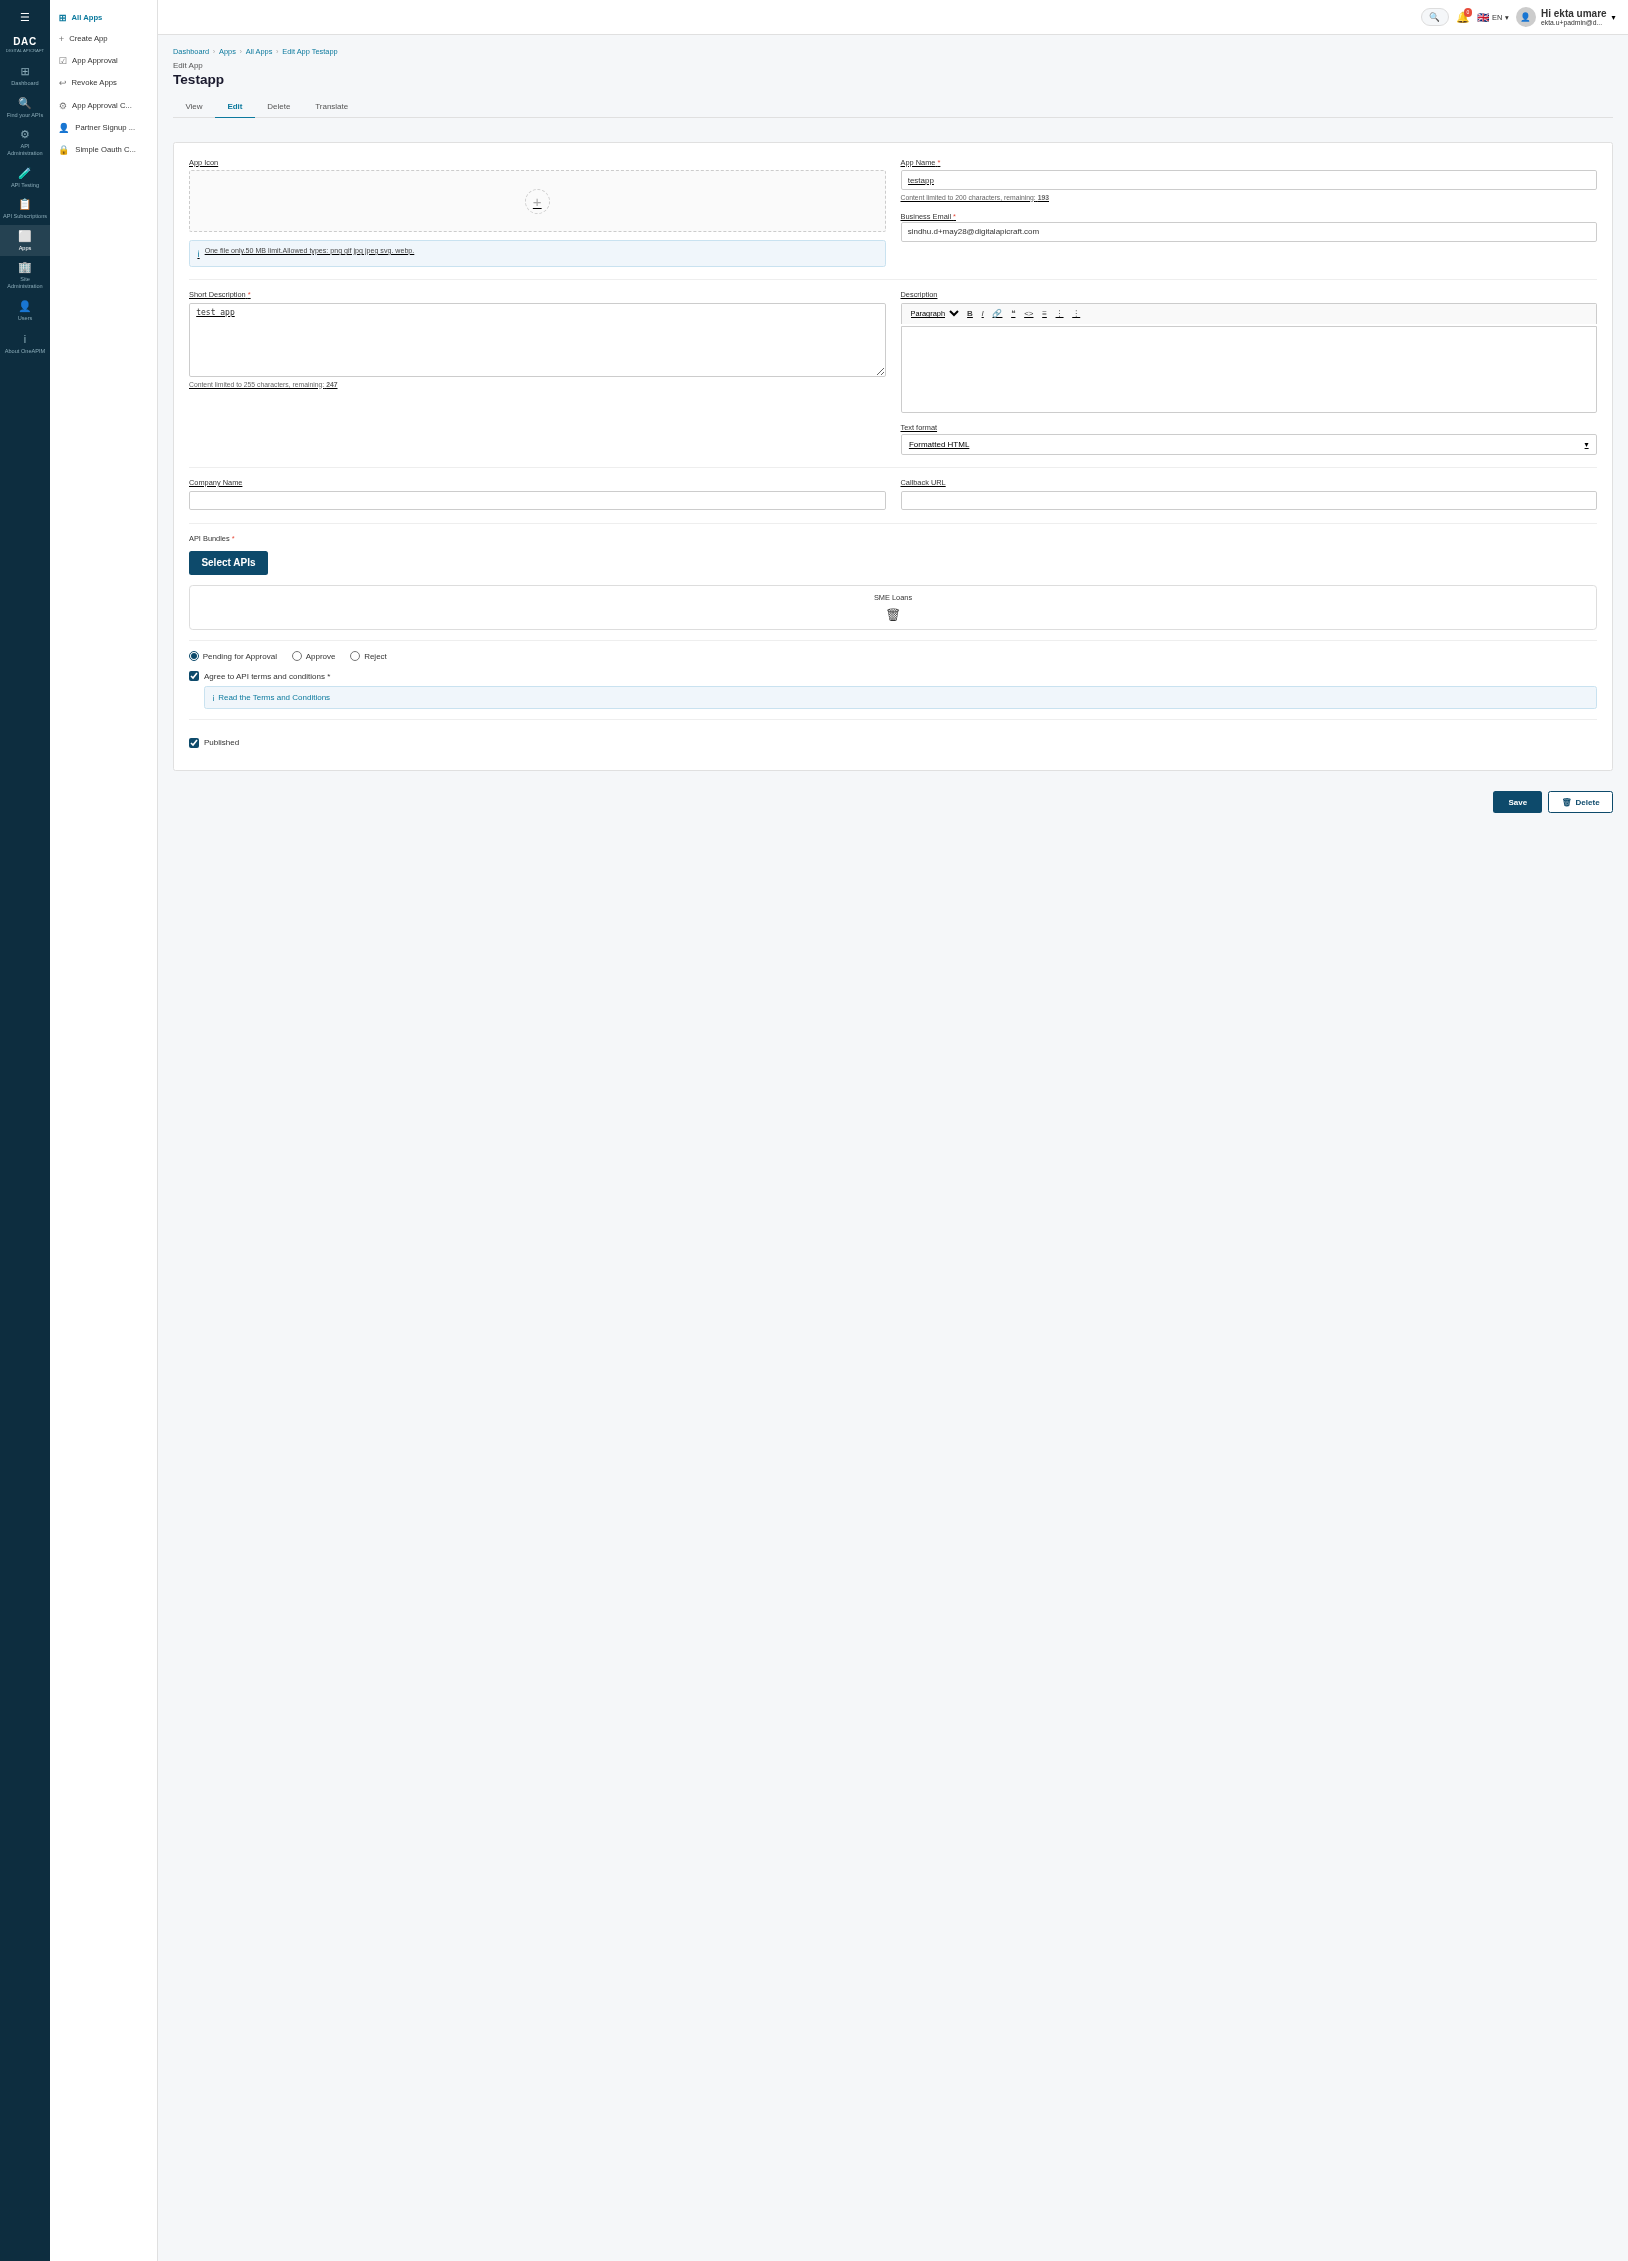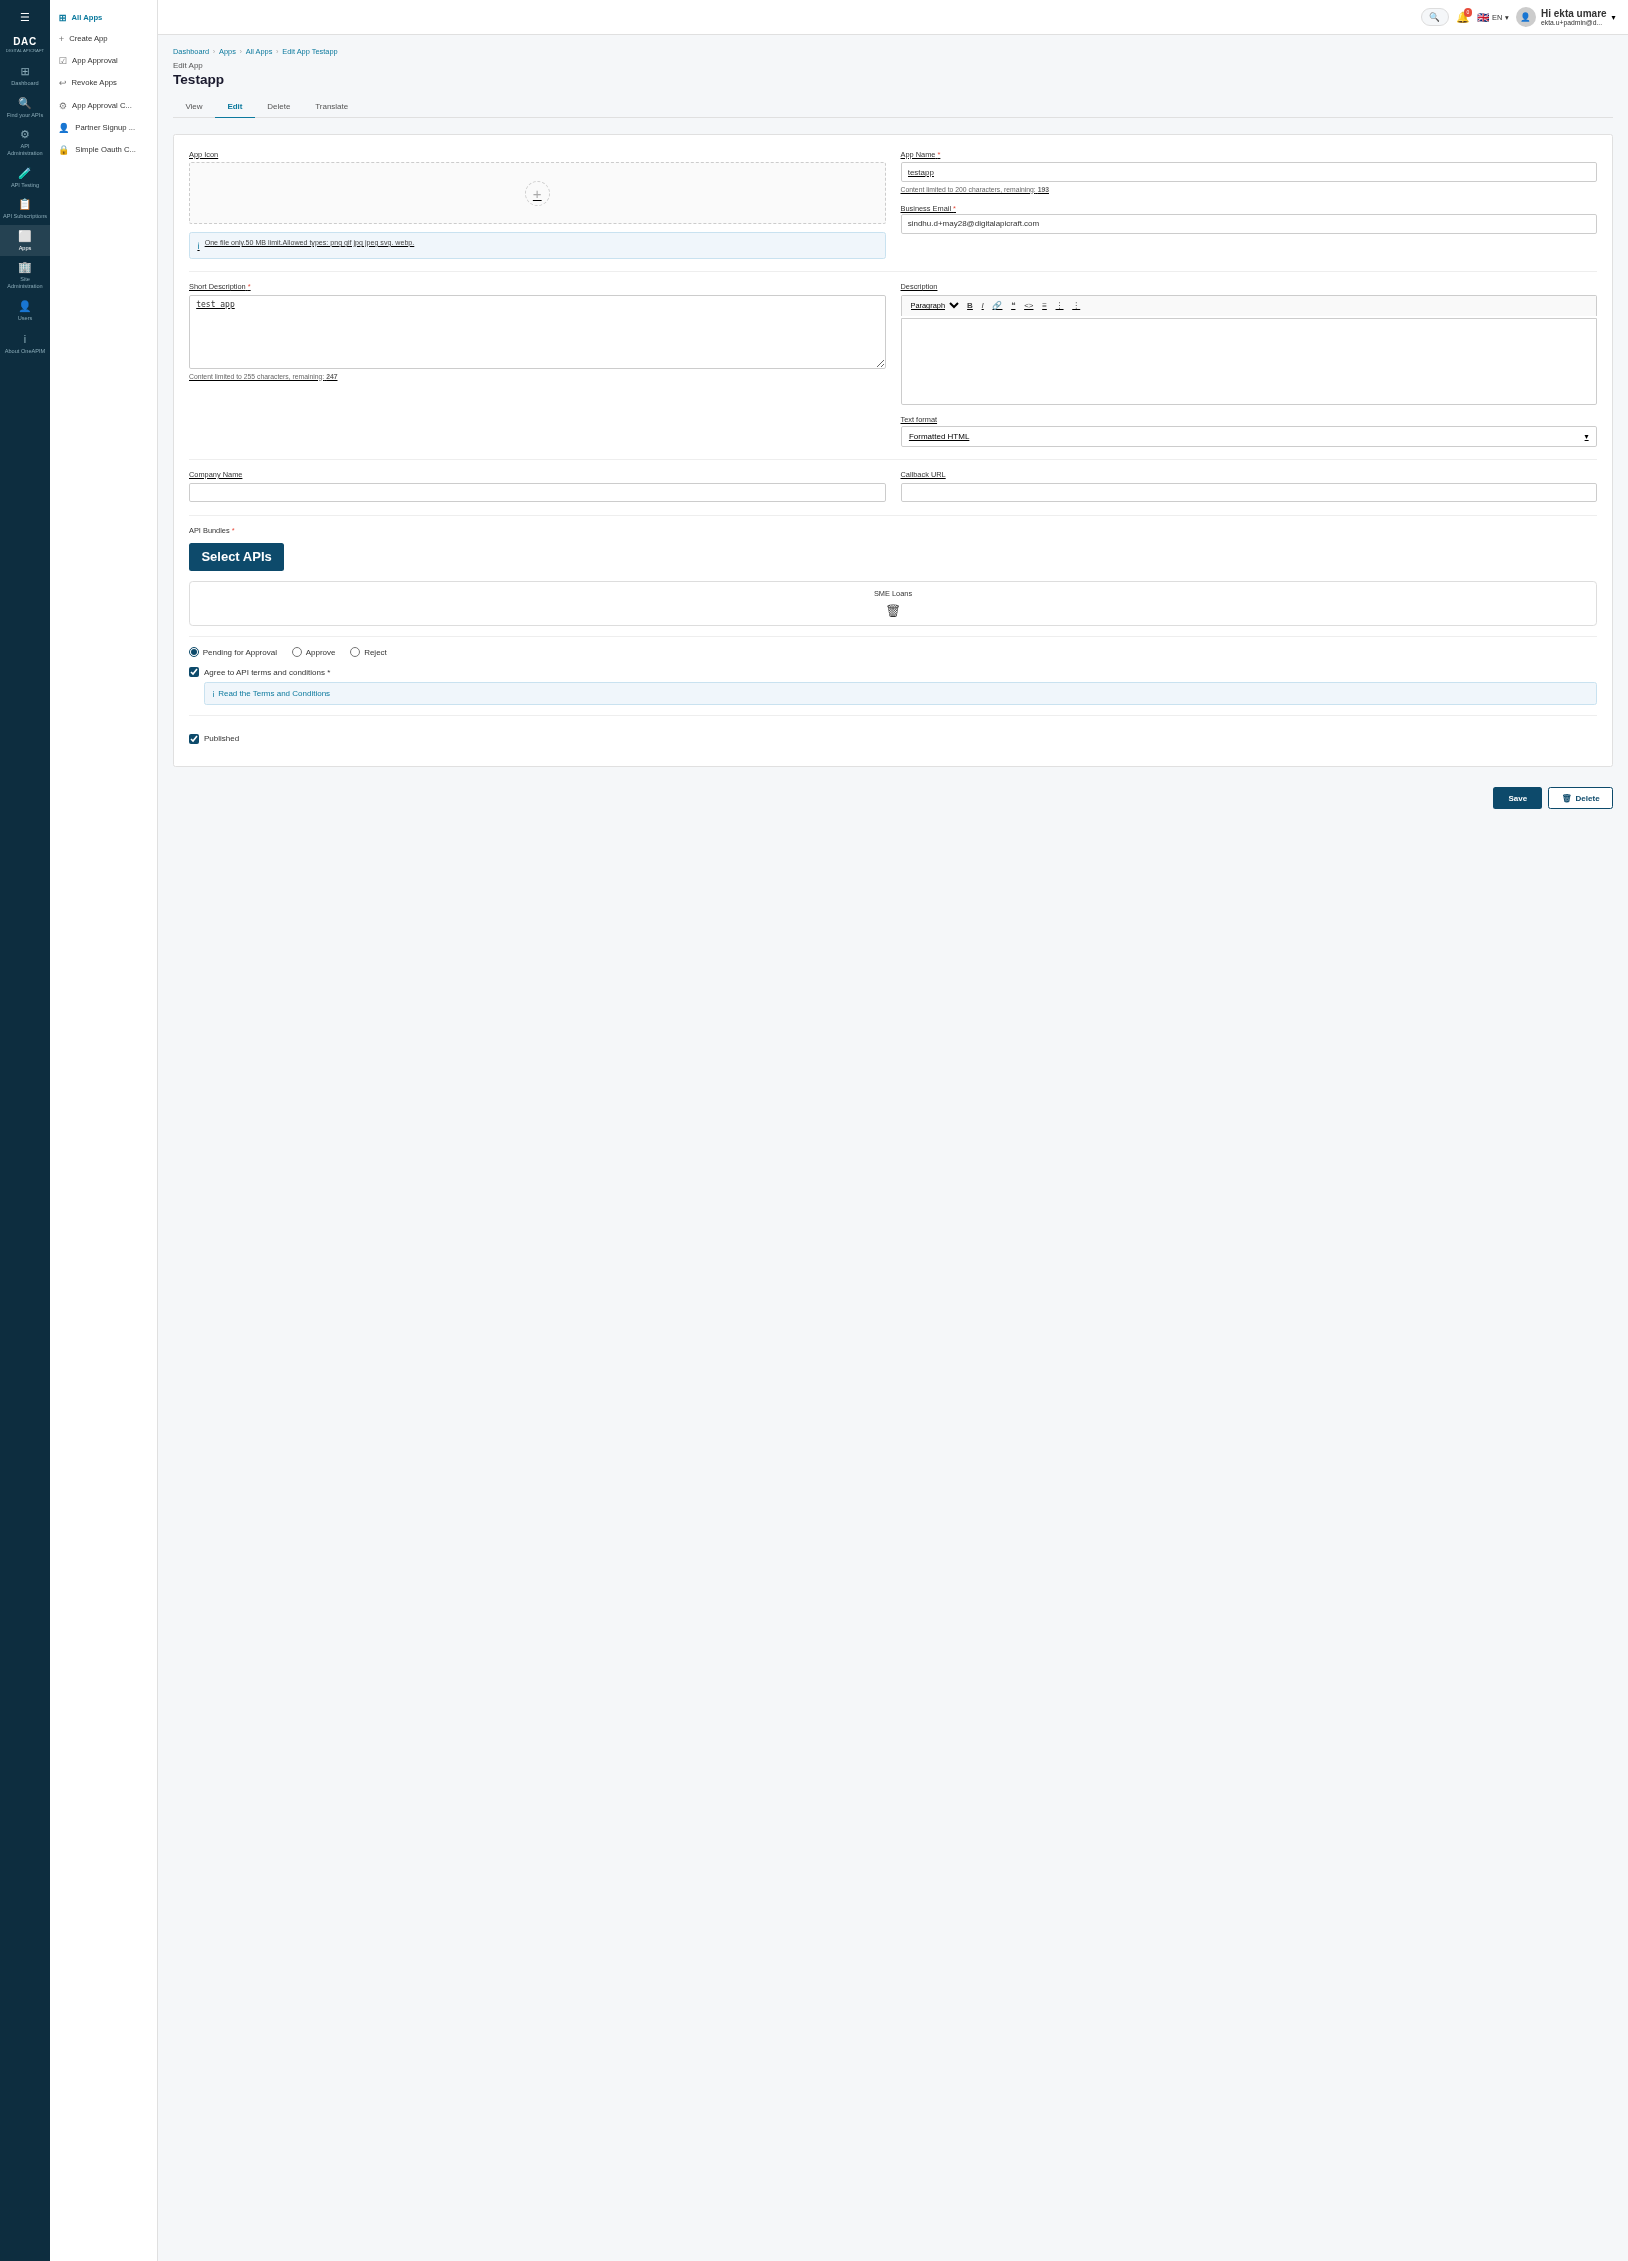--- a/index.html
+++ b/index.html
@@ -37,21 +37,21 @@
     
     .content { flex: 1; overflow-y: auto; padding: 12.4px 15px; background: #f5f7f9; }
     .breadcrumb { display: flex; align-items: center; gap: 3.7px; font-size: 7.4px; color: #777; margin-bottom: 5px; }
     .breadcrumb a { color: #0d7a9e; text-decoration: none; cursor: pointer; }
     .breadcrumb .sep { color: #aaa; }
     .breadcrumb .current { color: #0d7a9e; font-weight: 500; }
     .page-title-small { font-size: 8px; color: #555; margin-bottom: 1.2px; }
     .page-title-big { font-size: 13.6px; font-weight: 700; color: #1a1a2e; margin-bottom: 10px; }
 
     
-    .tabs { display: flex; gap: 0; border-bottom: 1.2px solid #e0e0e0; margin-bottom: 16px; }
+    .tabs { display: flex; gap: 0; border-bottom: 1.2px solid #e0e0e0; margin-bottom: 24px; }
     .tab { padding: 5.6px 12.4px; cursor: pointer; font-size: 8px; color: #555; border-bottom: 1.9px solid transparent; margin-bottom: -1.2px; }
     .tab.active { color: #0d7a9e; border-bottom: 1.9px solid #0d7a9e; font-weight: 600; }
 
     
     .form-card { background: white; border: 0.6px solid #e0e0e0; border-radius: 2.5px; padding: 15px; margin-bottom: 10px; }
     .form-row { display: grid; grid-template-columns: 1fr 1fr; gap: 15px; margin-bottom: 12.4px; text-decoration: underline; }
     .field-group { display: flex; flex-direction: column; gap: 2.5px; }
     .field-label { font-size: 7.4px; color: #333; font-weight: 500; margin-bottom: 1.2px; }
     .field-label .required { color: #e74c3c; }
     .field-input { border: 0.6px solid #ccc; border-radius: 1.9px; padding: 4.3px 6.2px; font-size: 8px; color: #333; outline: none; }
@@ -68,21 +68,21 @@
     
     .editor-toolbar { display: flex; align-items: center; gap: 2.5px; padding: 3.7px 5px; border: 0.6px solid #ccc; border-bottom: none; border-radius: 1.9px 1.9px 0 0; background: #f9f9f9; flex-wrap: wrap; }
     .editor-toolbar select { border: none; background: transparent; font-size: 7.4px; cursor: pointer; outline: none; }
     .toolbar-btn { background: none; border: none; cursor: pointer; padding: 1.9px 3.1px; font-size: 8px; color: #444; border-radius: 1.2px; }
     .editor-body { border: 0.6px solid #ccc; border-radius: 0 0 1.9px 1.9px; min-height: 87px; padding: 6.2px; font-size: 8px; }
 
     
     .text-format-select { border: 0.6px solid #ccc; border-radius: 1.9px; padding: 5px 7.4px; font-size: 8px; display: flex; align-items: center; justify-content: space-between; cursor: pointer; background: white; }
 
     
-    .select-apis-btn { background: #0d4a6b; color: white; border: none; padding: 6.2px 12.4px; border-radius: 2.5px; font-size: 13px; font-weight: 600; cursor: pointer; display: inline-flex; align-items: center; gap: 3.7px; }
+    .select-apis-btn { background: #0d4a6b; color: white; border: none; padding: 6.2px 12.4px; border-radius: 2.5px; font-size: 10px; font-weight: 600; cursor: pointer; display: inline-flex; align-items: center; gap: 3.7px; }
     .api-bundle-card { display: inline-flex; flex-direction: column; align-items: center; gap: 5px; border: 0.6px solid #ddd; border-radius: 3.7px; padding: 7.4px 10px; margin-top: 7.4px; min-width: 62px; background: white; }
     .bundle-name { font-size: 7.4px; color: #333; font-weight: 500; }
     .bundle-delete { font-size: 11px; cursor: pointer; color: #333; }
 
     
     .radio-group { display: flex; align-items: flex-end; gap: 15px; margin-bottom: 10px; flex-wrap: wrap; }
     .radio-item { display: flex; align-items: center; gap: 3.7px; cursor: pointer; font-size: 8px; color: #333; }
     .radio-item input[type=radio] { accent-color: #0d4a6b; width: 10px; height: 10px; cursor: pointer; }
     .checkbox-item { display: flex; align-items: center; gap: 5px; cursor: pointer; font-size: 8px; color: #333; }
     .checkbox-item input[type=checkbox] { accent-color: #0d4a6b; width: 10px; height: 10px; cursor: pointer; }

